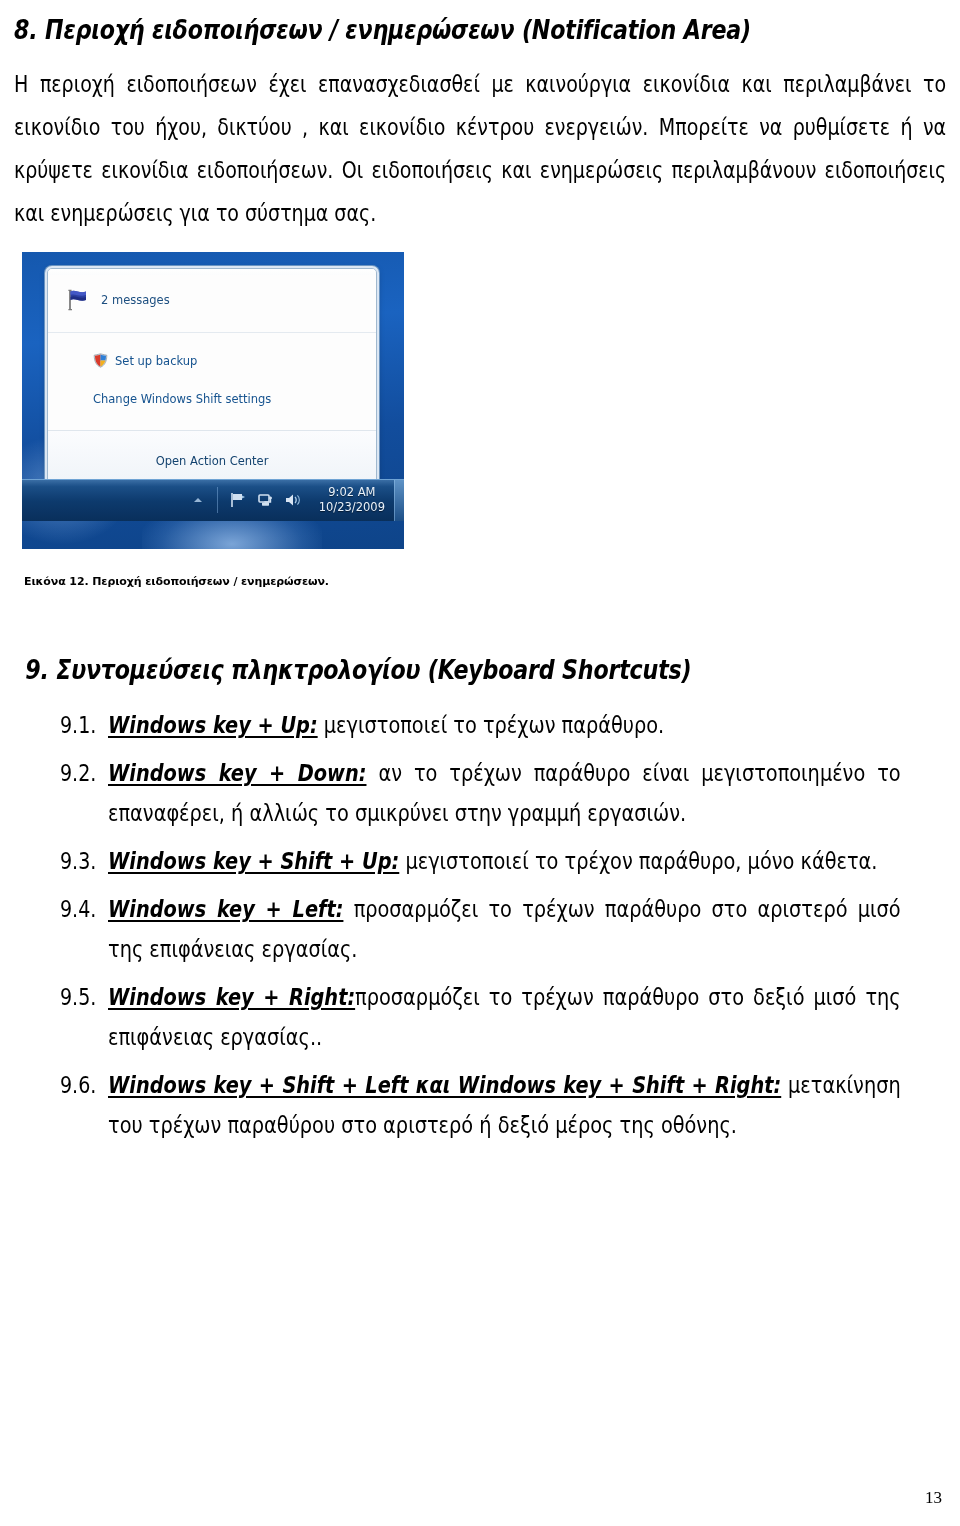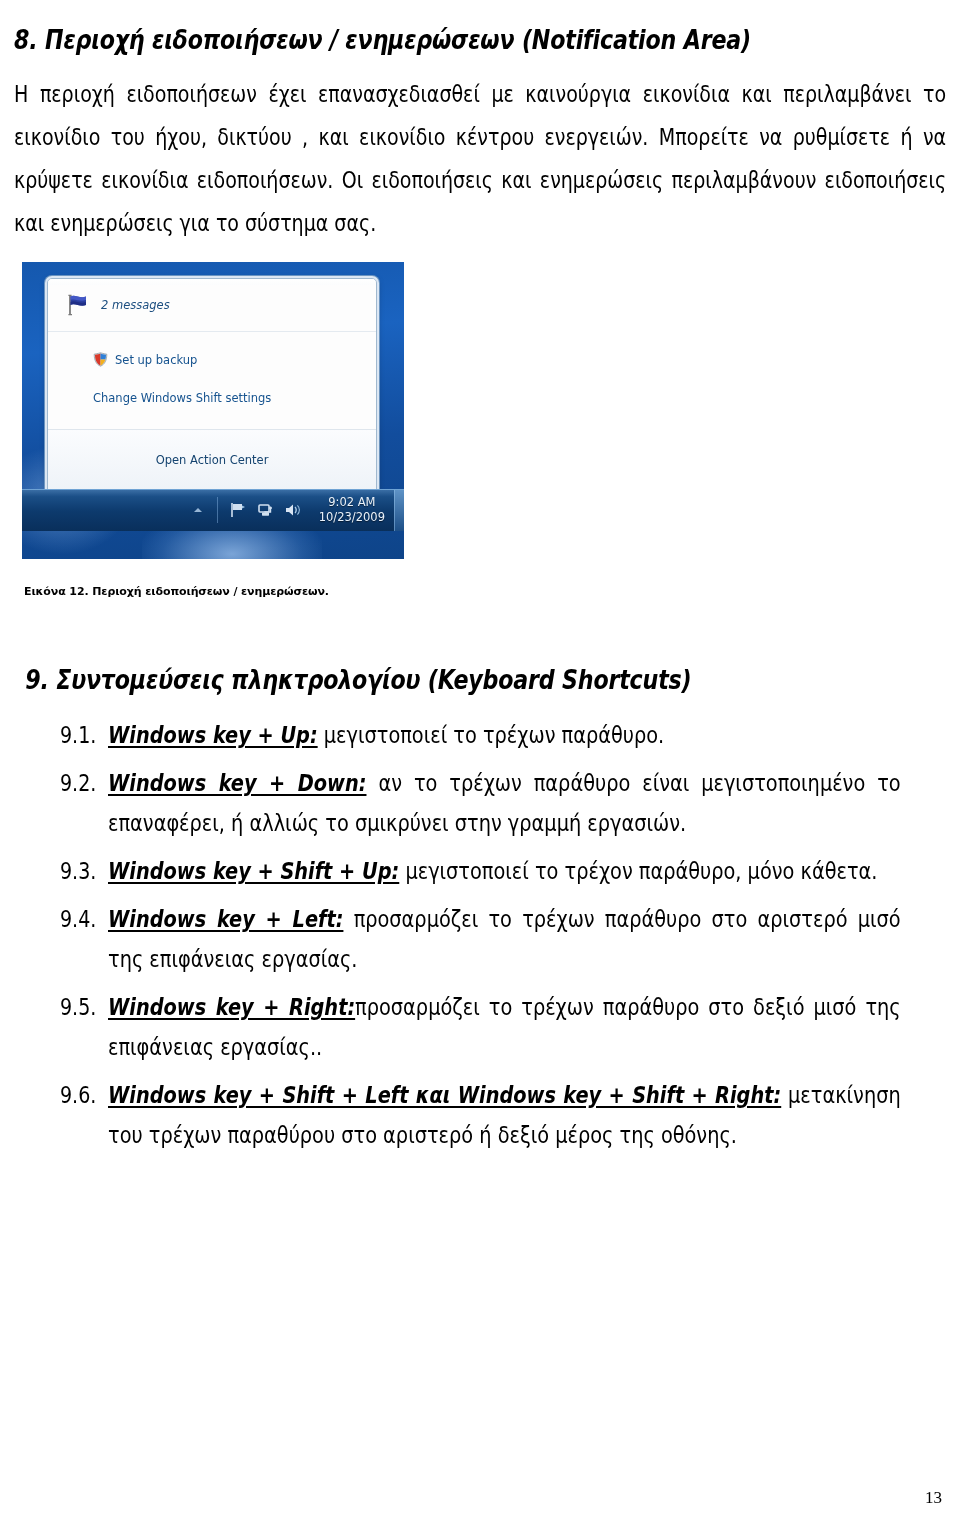--- a/index.html
+++ b/index.html
@@ -13,21 +13,21 @@
     position: relative;
     font-family: "Liberation Sans", "DejaVu Sans", sans-serif;
     color: #000000;
     overflow: hidden;
   }
   .page {
     position: relative;
     width: 960px;
     height: 1526px;
     box-sizing: border-box;
-    padding: 16px 14px 0 14px;
+    padding: 6px 14px 0 14px;
   }
 
   
   .section-heading {
     font-family: "DejaVu Sans Condensed", "Liberation Sans Narrow", "Liberation Sans", sans-serif;
     font-weight: bold;
     font-style: italic;
     font-size: 26.5px;
     letter-spacing: -0.2px;
     line-height: 1.12;
@@ -100,23 +100,22 @@
     left: 0; top: 0; right: 0; height: 6px;
     background: linear-gradient(180deg, rgba(255,255,255,0.95), rgba(244,249,253,0.2));
   }
   .fly-row {
     display: flex;
     align-items: center;
     padding-left: 18px;
     box-sizing: border-box;
   }
   .fly-msg {
-    height: 53px;
+    height: 64px;
     border-bottom: 1px solid #e4eaf0;
-    font-style: italic;
   }
   .fly-body {
     padding-top: 9px;
     height: 88px;
     border-bottom: 1px solid #dfe6ed;
     display: block;
   }
   .fly-body .fly-row { padding-left: 18px; height: 38px; margin-left: 27px; }
   .fly-foot {
     height: 61px;

